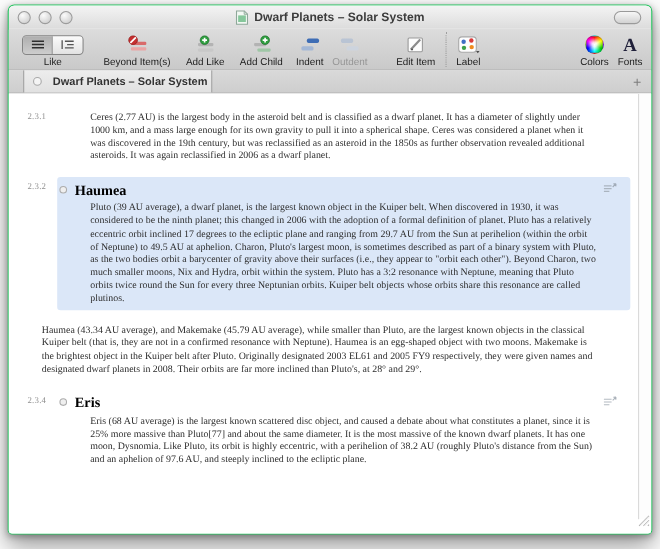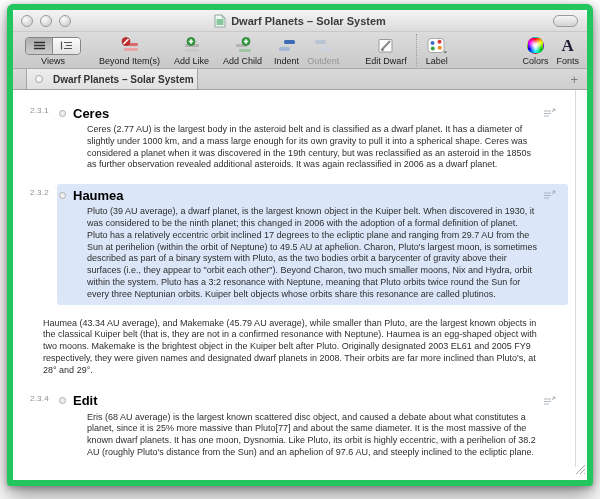--- a/index.html
+++ b/index.html
@@ -1,20 +1,20 @@
 <!DOCTYPE html>
 <html><head>
 <meta charset="utf-8">
 <style>
   * { margin:0; padding:0; box-sizing:border-box; }
   html,body { width:600px; height:499px; overflow:hidden;
     font-family:"Liberation Sans", sans-serif; background:#fdfdfd; }
 
   .window { position:absolute; left:7px; top:4px; width:586px; height:482px;
-    border-radius:6px 6px 4px 4px; border:6px solid #22c55e;
+    border-radius:6px 6px 4px 4px; border:1px solid #22c55e;
     box-shadow:0 10px 22px rgba(0,0,0,.40), 0 2px 6px rgba(0,0,0,.28);
     background:#fff; display:flex; flex-direction:column; }
 
   
   .titlebar { height:22px; flex:0 0 22px; border-radius:5px 5px 0 0;
     background:linear-gradient(#f4f4f4,#dcdcdc);
     display:flex; align-items:center; position:relative;
     border-bottom:1px solid #c9c9c9; }
   .lights { display:flex; gap:7px; margin-left:8px; }
   .light { width:12px; height:12px; border-radius:50%;
@@ -73,21 +73,21 @@
     font-size:13px; color:#7d7d7d; }
 
   
   .content { flex:1; background:#fff; position:relative; overflow:hidden;
     border-radius:0 0 3px 3px; }
   .scrollcol { position:absolute; top:0; right:0; bottom:13px; width:12px;
     background:#fdfdfd; border-left:1px solid #dadada; }
   .grip { position:absolute; right:1px; bottom:1px; }
 
   .outline { position:absolute; left:0; top:0; right:13px; bottom:0;
-    padding-top:12px; }
+    padding-top:12px;font-family:Liberation Serif, serif; }
   .section { display:flex; margin-bottom:9px; }
   .num { flex:0 0 44px; padding-left:17px; padding-top:4px;
     font-size:8px; color:#8f8f8f; letter-spacing:.2px; }
   .wrap { flex:1; margin-right:6px; border-radius:3px; padding:2px 4px 4px 2px; }
   .wrap.selected { background:#dbe7f8; }
   .headrow { display:flex; align-items:center; }
   .bullet { width:7px; height:7px; border-radius:50%; flex:0 0 7px;
     border:1px solid #adadad; background:#efefef; margin-right:7px; }
   .title { font-size:13px; font-weight:bold; color:#000; line-height:17px; }
   .noteicon { margin-left:auto; margin-right:8px; opacity:.75; }
@@ -135,21 +135,21 @@
                 <g stroke="#555" stroke-width="1.2">
               <line x1="1.5" y1="0.5" x2="1.5" y2="8.5"></line>
               <line x1="4" y1="1.5" x2="12" y2="1.5"></line>
                   <line x1="6" y1="4.5" x2="12" y2="4.5"></line>
                   <line x1="4" y1="7.5" x2="12" y2="7.5"></line>
             </g>
               </svg>
           </div>
         </div>
       </div>
-      <span class="tlabel">Views</span>
+      <span class="tlabel">Like</span>
     </div>
 
     <div class="tbtn gap18">
       <div class="ticon">
         <svg width="20" height="17" viewBox="0 0 20 17">
           <rect x="4" y="6" width="14" height="3" rx="1" fill="#d96a6a"></rect>
           <rect x="4" y="11" width="14" height="3" rx="1" fill="#eaa4a4"></rect>
           <circle cx="6" cy="4.5" r="4" fill="#c62f2f" stroke="#8e1f1f" stroke-width=".6"></circle>
           <line x1="3.5" y1="7" x2="8.5" y2="2" stroke="#fff" stroke-width="1.6"></line>
         </svg>
@@ -204,21 +204,21 @@
     </div>
 
     <div class="tbtn gap26">
       <div class="ticon">
         <svg width="19" height="17" viewBox="0 0 19 17">
           <rect x="3" y="2.5" width="13" height="12.5" rx="1" fill="#fcfcfc" stroke="#9a9a9a"></rect>
           <line x1="5.5" y1="13" x2="14" y2="4" stroke="#8a8a8a" stroke-width="2"></line>
           <line x1="5.5" y1="13" x2="7.5" y2="13" stroke="#555" stroke-width="1.4"></line>
         </svg>
       </div>
-      <span class="tlabel">Edit Dwarf</span>
+      <span class="tlabel">Edit Item</span>
     </div>
 
 
     <div class="tsep"></div>
 
     <div class="tbtn">
       <div class="ticon">
         <svg width="22" height="18" viewBox="0 0 22 18">
           <rect x="2" y="1.5" width="16" height="14" rx="3" fill="#fdfdfd" stroke="#a8a8a8"></rect>
           <circle cx="6.5" cy="6" r="2" fill="#3f6fc4"></circle>
@@ -253,32 +253,20 @@
       <span class="tabtitle">Dwarf Planets – Solar System</span>
     </div>
     <div class="addtab">+</div>
   </div>
 
   <div class="content">
     <div class="outline">
   <div class="section">
     <div class="num">2.3.1</div>
     <div class="wrap">
-      <div class="headrow">
-        <span class="bullet"></span>
-        <span class="title">Ceres</span>
-        <span class="noteicon">
-          <svg width="13" height="10" viewBox="0 0 13 10">
-            <line x1="1" y1="3" x2="8" y2="3" stroke="#9aa3ad" stroke-width="1"></line>
-            <line x1="1" y1="5.5" x2="8" y2="5.5" stroke="#9aa3ad" stroke-width="1"></line>
-            <line x1="1" y1="8" x2="6" y2="8" stroke="#9aa3ad" stroke-width="1"></line>
-            <path d="M9 4 L12 1 M12 1 l-2.4 .2 M12 1 l-.2 2.4" stroke="#8e98a3" stroke-width="1" fill="none"></path>
-          </svg>
-        </span>
-      </div>
       <div class="body">Ceres (2.77 AU) is the largest body in the asteroid belt and is classified as a dwarf planet. It has a diameter of slightly under 1000 km, and a mass large enough for its own gravity to pull it into a spherical shape. Ceres was considered a planet when it was discovered in the 19th century, but was reclassified as an asteroid in the 1850s as further observation revealed additional asteroids. It was again reclassified in 2006 as a dwarf planet.</div>
     </div>
   </div>
 
   <div class="section">
     <div class="num">2.3.2</div>
     <div class="wrap selected">
       <div class="headrow">
         <span class="bullet"></span>
         <span class="title">Haumea</span>
@@ -299,21 +287,21 @@
     <div class="wrap">
       <div class="body">Haumea (43.34 AU average), and Makemake (45.79 AU average), while smaller than Pluto, are the largest known objects in the classical Kuiper belt (that is, they are not in a confirmed resonance with Neptune). Haumea is an egg-shaped object with two moons. Makemake is the brightest object in the Kuiper belt after Pluto. Originally designated 2003 EL61 and 2005 FY9 respectively, they were given names and designated dwarf planets in 2008. Their orbits are far more inclined than Pluto's, at 28° and 29°.</div>
     </div>
   </div>
 
   <div class="section">
     <div class="num">2.3.4</div>
     <div class="wrap">
       <div class="headrow">
         <span class="bullet"></span>
-        <span class="title">Edit</span>
+        <span class="title">Eris</span>
         <span class="noteicon">
           <svg width="13" height="10" viewBox="0 0 13 10">
             <line x1="1" y1="3" x2="8" y2="3" stroke="#9aa3ad" stroke-width="1"></line>
             <line x1="1" y1="5.5" x2="8" y2="5.5" stroke="#9aa3ad" stroke-width="1"></line>
             <line x1="1" y1="8" x2="6" y2="8" stroke="#9aa3ad" stroke-width="1"></line>
             <path d="M9 4 L12 1 M12 1 l-2.4 .2 M12 1 l-.2 2.4" stroke="#8e98a3" stroke-width="1" fill="none"></path>
           </svg>
         </span>
       </div>
       <div class="body">Eris (68 AU average) is the largest known scattered disc object, and caused a debate about what constitutes a planet, since it is 25% more massive than Pluto[77] and about the same diameter. It is the most massive of the known dwarf planets. It has one moon, Dysnomia. Like Pluto, its orbit is highly eccentric, with a perihelion of 38.2 AU (roughly Pluto's distance from the Sun) and an aphelion of 97.6 AU, and steeply inclined to the ecliptic plane.</div>

